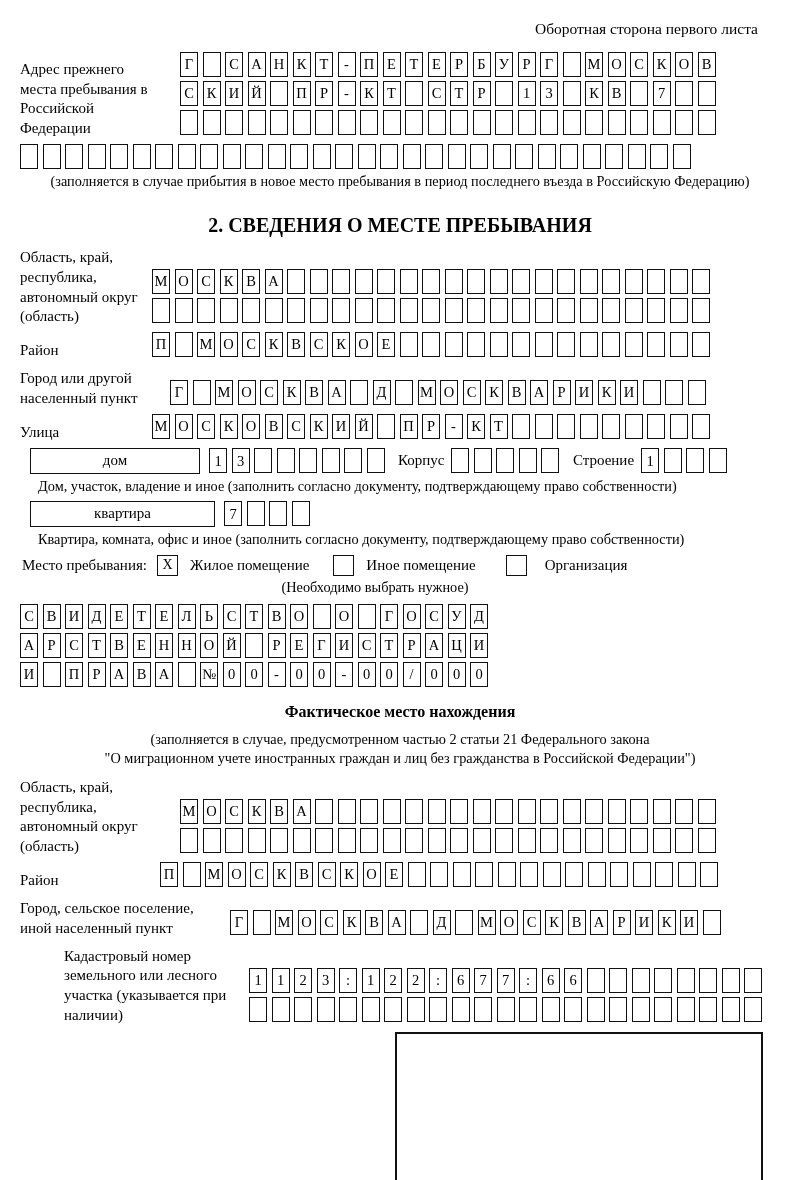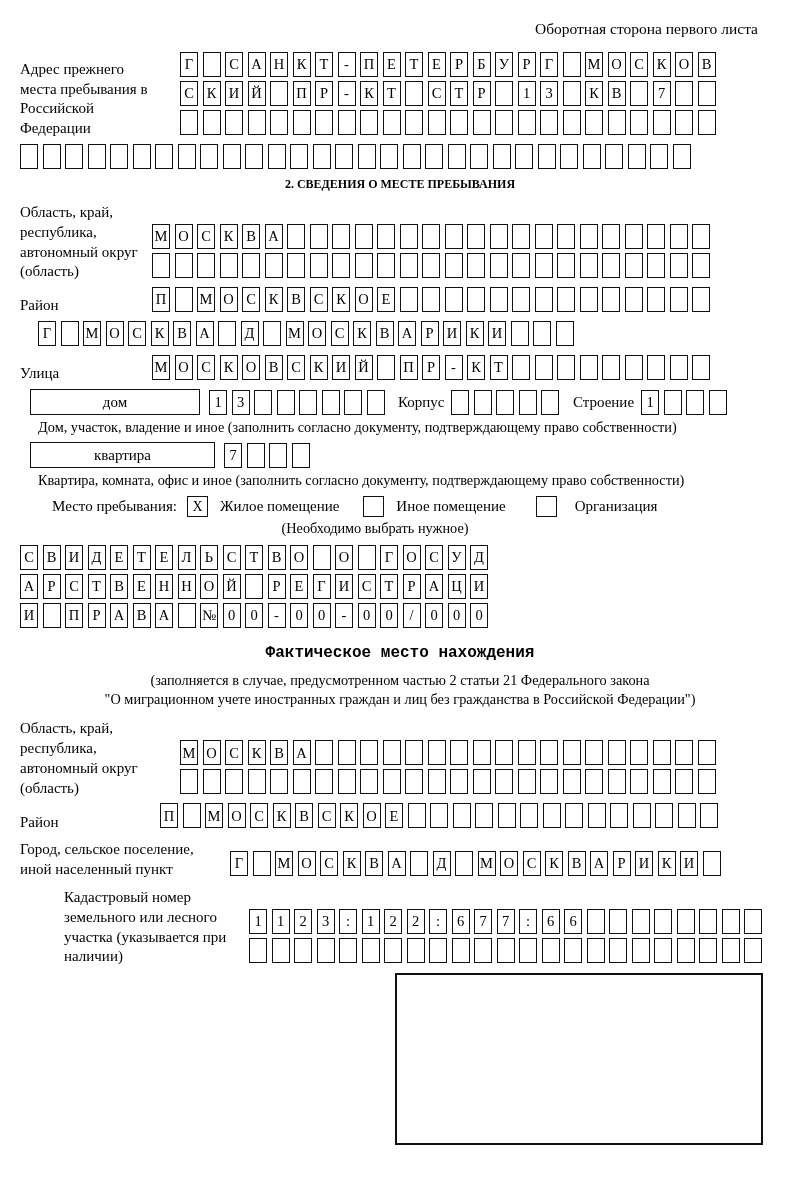--- a/index.html
+++ b/index.html
@@ -14,32 +14,32 @@
   .w140{width:140px;}
   .w210{width:210px;padding-right:16px;}
   .w185{width:185px;padding-right:10px;margin-left:44px;}
   .w238{width:238px;padding-right:26px;}
   .cellrow{display:flex;flex:none;margin-bottom:4px;}
   .cell{width:16px;height:23px;border:1.5px solid #111;margin-right:4.5px;flex:none;
         display:inline-flex;align-items:center;justify-content:center;
         font-size:14.5px;line-height:1;}
   .stack{display:flex;flex-direction:column;}
   .note{text-align:center;font-size:14.3px;margin:3px 20px 6px 0;}
-  .h2{font-weight:bold;text-align:center;font-size:12px;margin:8px 20px 8px 0;}
+  .h2{font-weight:bold;text-align:center;font-size:20px;margin:24px 20px 8px 0;}
   .caption{font-size:14.3px;margin:0 0 5px 18px;}
   .domrow{display:flex;align-items:center;margin-bottom:4px;}
   .widebox{border:1.5px solid #111;height:26px;box-sizing:border-box;flex:none;
            display:flex;align-items:center;justify-content:center;font-size:15px;}
   .inl-lbl{font-size:15px;margin:0 7px 0 9px;flex:none;}
-  .checkrow{display:flex;align-items:center;font-size:15px;margin:7px 0 3px 32px;}
+  .checkrow{display:flex;align-items:center;font-size:15px;margin:7px 0 3px 2px;}
   .cb{width:21px;height:21px;border:1.5px solid #111;box-sizing:border-box;flex:none;
       display:inline-flex;align-items:center;justify-content:center;
       font-size:14px;margin:0 12px 0 10px;}
   .hint{font-size:14.3px;margin:1px 0 8px 205px;width:300px;text-align:center;}
-  .fact-title{font-weight:bold;text-align:center;font-size:16px;margin:12px 20px 10px 0;font-family:Liberation Mono, monospace;}
+  .fact-title{font-weight:bold;text-align:center;font-size:16px;margin:12px 20px 10px 0;}
   .fact-note{text-align:center;font-size:14.3px;margin:0 20px 2px 0;}
   .stampbox{border:2px solid #111;width:368px;height:172px;margin:6px 0 6px 375px;box-sizing:border-box;}
   .mt6{margin-top:6px;}
 </style>
 </head>
 <body>
 
 <div class="page">
 
   <div class="corner">Оборотная сторона первого листа</div>
@@ -152,20 +152,21 @@
       <span class="cell"></span>
       <span class="cell"></span>
       <span class="cell"></span>
       <span class="cell"></span>
       <span class="cell"></span>
       <span class="cell"></span>
       <span class="cell"></span>
       <span class="cell"></span>
       <span class="cell"></span>
     </div>
+  <div class="note">(заполняется в случае прибытия в новое место пребывания в период последнего въезда в Российскую Федерацию)</div>
 
   <div class="h2">2. СВЕДЕНИЯ О МЕСТЕ ПРЕБЫВАНИЯ</div>
 
   <div class="frow">
     <div class="lbl w132">Область, край, республика, автономный округ (область)</div>
     <div class="stack">
       <div class="cellrow">
           <span class="cell">М</span>
           <span class="cell">О</span>
           <span class="cell">С</span>
@@ -247,20 +248,21 @@
         <span class="cell"></span>
         <span class="cell"></span>
         <span class="cell"></span>
         <span class="cell"></span>
         <span class="cell"></span>
         <span class="cell"></span>
       </div>
   </div>
 
   <div class="frow">
+    <div class="lbl w132">Город или другой населенный пункт</div>
     <div class="cellrow" style="margin-left:18px">
         <span class="cell">Г</span>
         <span class="cell"></span>
         <span class="cell">М</span>
         <span class="cell">О</span>
         <span class="cell">С</span>
         <span class="cell">К</span>
         <span class="cell">В</span>
         <span class="cell">А</span>
         <span class="cell"></span>

